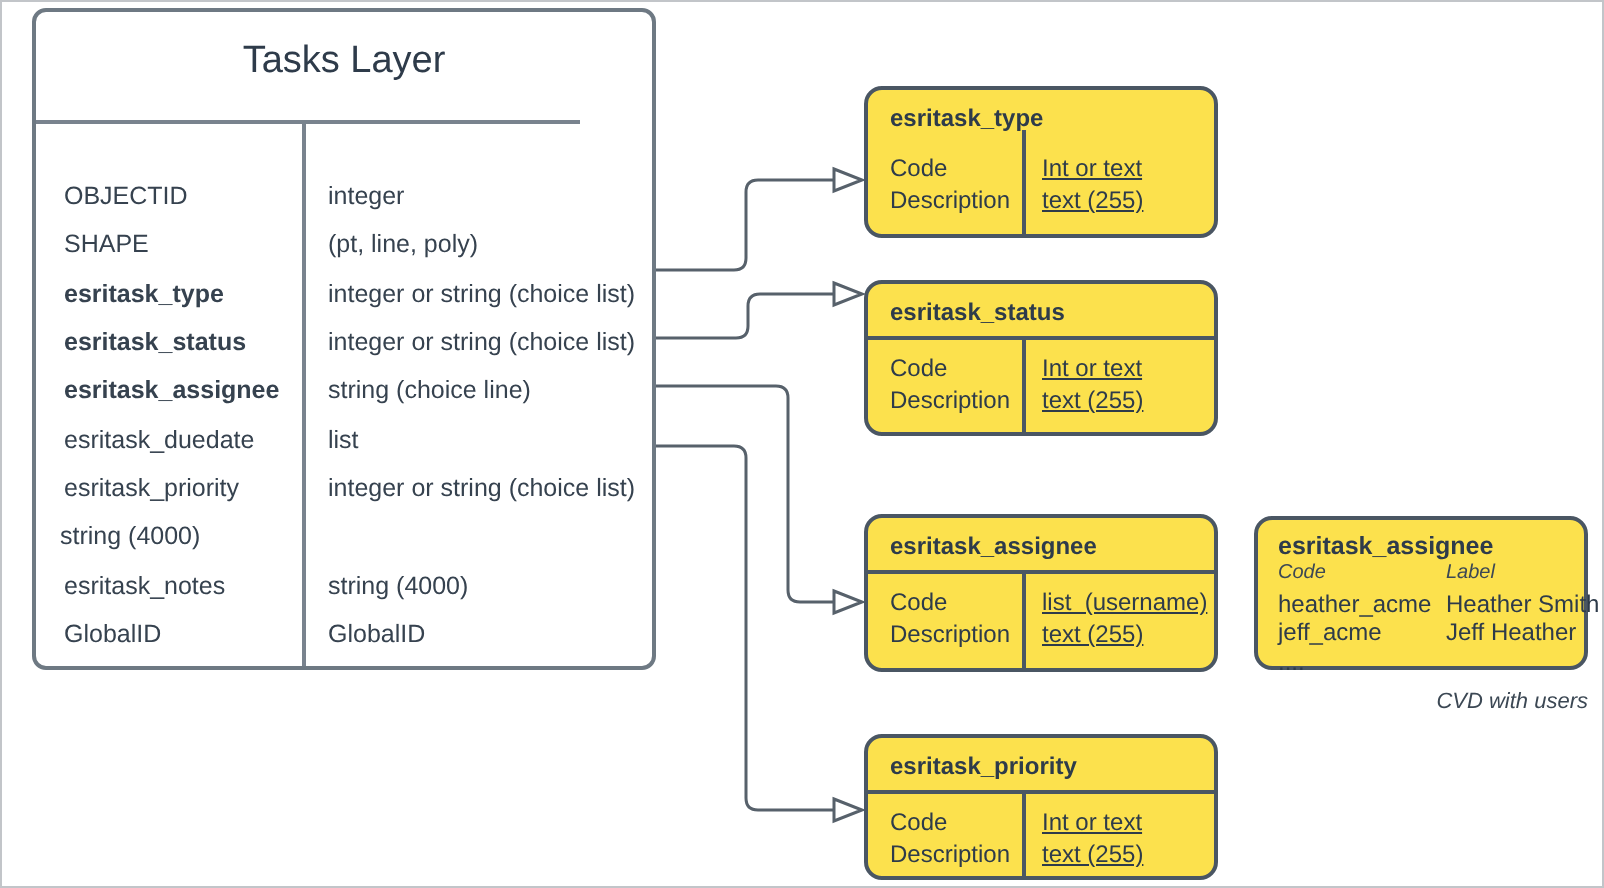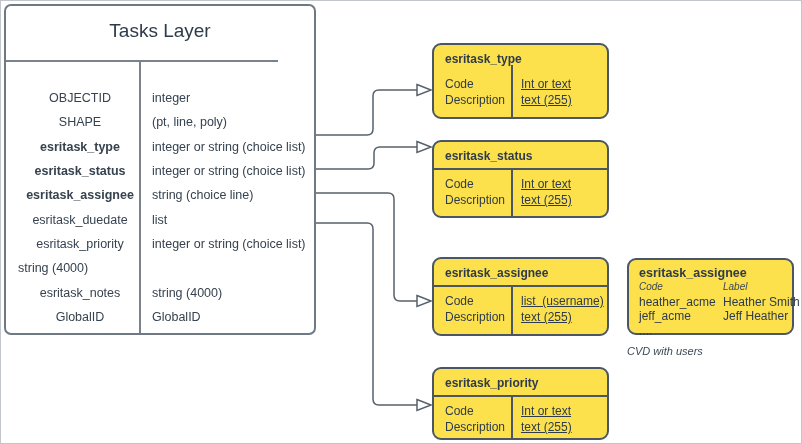--- a/index.html
+++ b/index.html
@@ -5,36 +5,36 @@
   html,body { margin:0; padding:0; background:#ffffff; }
   * { box-sizing:border-box; }
   .canvas {
     position:relative; width:802px; height:444px;
     border:1px solid #c2c5c9; background:#ffffff; overflow:hidden;
     font-family:"Liberation Sans", sans-serif; color:#2e3b4a;
   }
 
   
   .tasks-table {
-    position:absolute; left:3px; top:3px; width:312px; height:331px;
+    position:absolute; left:15px; top:3px; width:312px; height:331px;
     background:#ffffff; border:2px solid #6e7983; border-radius:7px;padding-left:36px;
   }
   .tasks-title {
     position:absolute; top:14px; left:0; width:100%;
     text-align:center; font-size:19px; color:#2e3b4a;
   }
   .tasks-underline {
     position:absolute; top:54px; left:0; width:272px; height:2px; background:#79838e;
   }
   .tasks-divider {
     position:absolute; top:54px; bottom:0; left:133px; width:2px; background:#79838e;
   }
   .tasks-rows { position:absolute; top:80px; left:0; right:0; }
   .trow { display:flex; height:24.3px; align-items:center; font-size:12.5px; color:#36424f; }
-  .trow .fname { width:134px; padding-left:14px; white-space:nowrap;text-align:center; }
+  .trow .fname { width:134px; padding-left:14px; white-space:nowrap; }
   .trow .ftype { padding-left:12px; white-space:nowrap; }
   .trow.bold .fname { font-weight:bold; }
 
   
   .ybox {
     position:absolute; width:177px; background:#fce14d;
     border:2px solid #4a5663; border-radius:9px; color:#2e3b4a;
   }
   .ybox-title { padding:7px 10px 0 11px; font-weight:bold; font-size:12px; white-space:nowrap; }
   .ybox-underline { position:absolute; top:26px; left:0; right:0; height:2px; background:#4a5663; }
@@ -59,21 +59,21 @@
     background:#fce14d; border:2px solid #4a5663; border-radius:9px;
     color:#2e3b4a; padding:6px 8px 0 10px;
   }
   .cvd-title { font-weight:bold; font-size:12.5px; white-space:nowrap; }
   .cvd-grid { display:grid; grid-template-columns:84px 1fr; font-size:12px; line-height:14.5px; }
   .cvd-colhead { font-style:italic; font-size:10px; color:#3c4854; }
   .cvd-cell { white-space:nowrap; }
   .cvd-ellipsis { font-size:12px; line-height:14px; }
   .cvd-caption {
     position:absolute; left:626px; top:344px; width:167px;
-    text-align:left; font-style:italic; font-size:11px; color:#3c4854;
+    text-align:right; font-style:italic; font-size:11px; color:#3c4854;
   }
 
   
   .wires { position:absolute; left:0; top:0; width:802px; height:444px; pointer-events:none; }
 </style>
 </head>
 <body>
 
 <div class="canvas">
 

